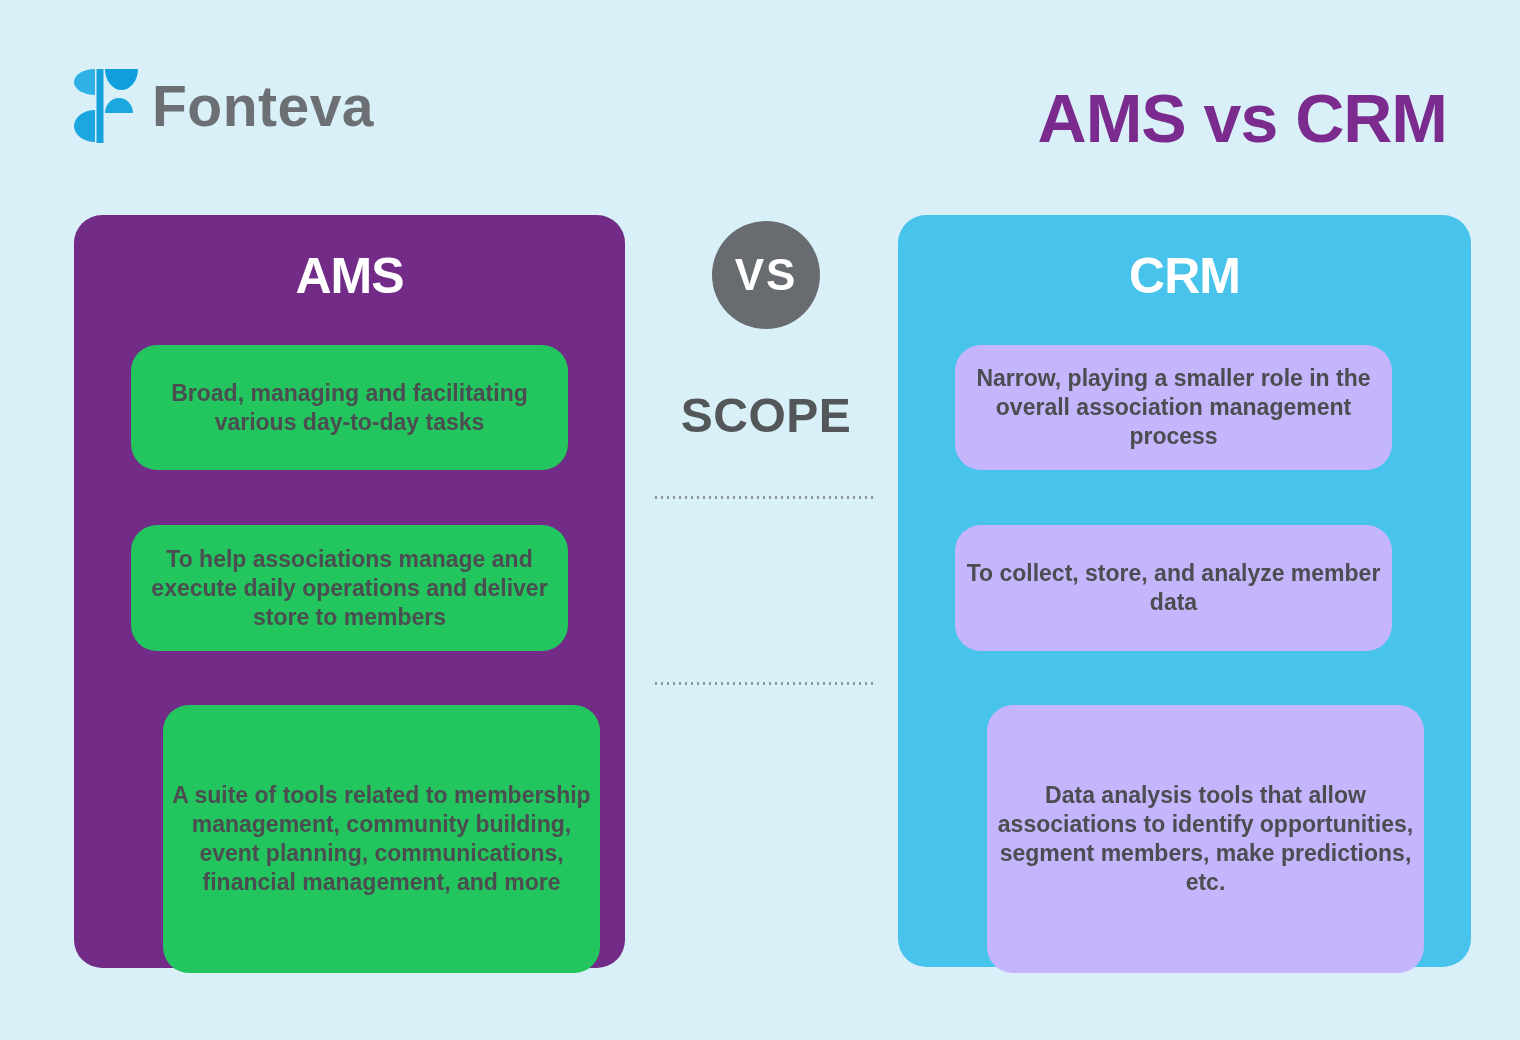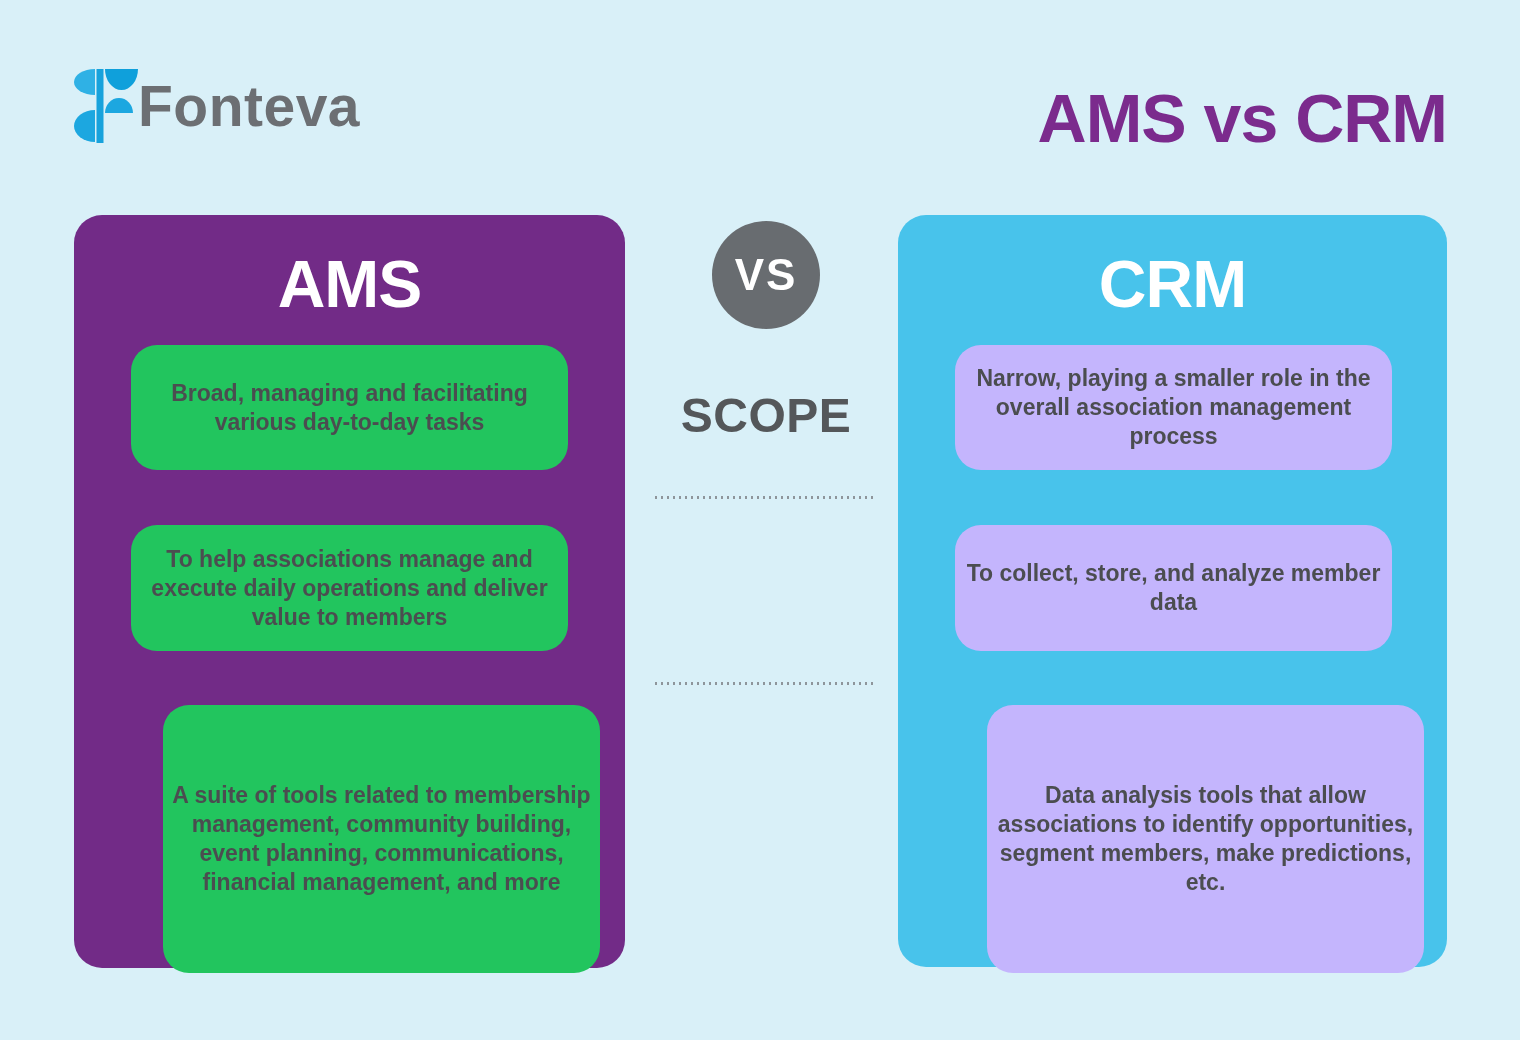--- a/index.html
+++ b/index.html
@@ -12,20 +12,21 @@
     overflow: hidden;
   }
 
   
   .logo {
     position: absolute;
     left: 74px;
     top: 68px;
     display: flex;
     align-items: center;
+    gap: 14px;
   }
   .logo svg { width: 64px; height: 76px; display: block; }
   .wordmark {
     font-size: 57px;
     font-weight: 700;
     color: #6C6F73;
     letter-spacing: 0.5px;
     line-height: 1;
   }
   .main-title {
@@ -42,28 +43,28 @@
 
   
   .card {
     position: absolute;
     top: 215px;
     width: 551px;
     height: 753px;
     border-radius: 28px;
   }
   .card-ams { left: 74px;  background: #722B87; }
-  .card-crm { left: 898px; width: 549px; height: 752px; background: #48C3EB; }
+  .card-crm { left: 898px; width: 549px; height: 752px; background: #48C3EB; padding-left: 24px; }
 
   .card-title {
     position: absolute;
     top: 36px; left: 0; right: 0;
     margin: 0;
     text-align: center;
-    font-size: 66px;
+    font-size: 50px;
     font-weight: 800;
     color: #FFFFFF;
     line-height: 1;
     letter-spacing: -1px;
   }
 
   .cell {
     position: absolute;
     left: 57px;
     width: 437px;
@@ -157,21 +158,21 @@
     <span class="wordmark">Fonteva</span>
   </div>
   <h1 class="main-title">AMS vs CRM</h1>
 
   <section class="card card-ams">
     <h2 class="card-title">AMS</h2>
     <div class="cell cell-1">
       <p>Broad, managing and facilitating various day-to-day tasks</p>
     </div>
     <div class="cell cell-2">
-      <p>To help associations manage and execute daily operations and deliver value to members</p>
+      <p>To help associations manage and execute daily operations and deliver store to members</p>
     </div>
     <div class="cell cell-3">
       <p>A suite of tools related to membership management, community building, event planning, communications, financial management, and more</p>
     </div>
   </section>
 
   <div class="middle">
     <div class="vs-badge">
       <span>VS</span>
     </div>

